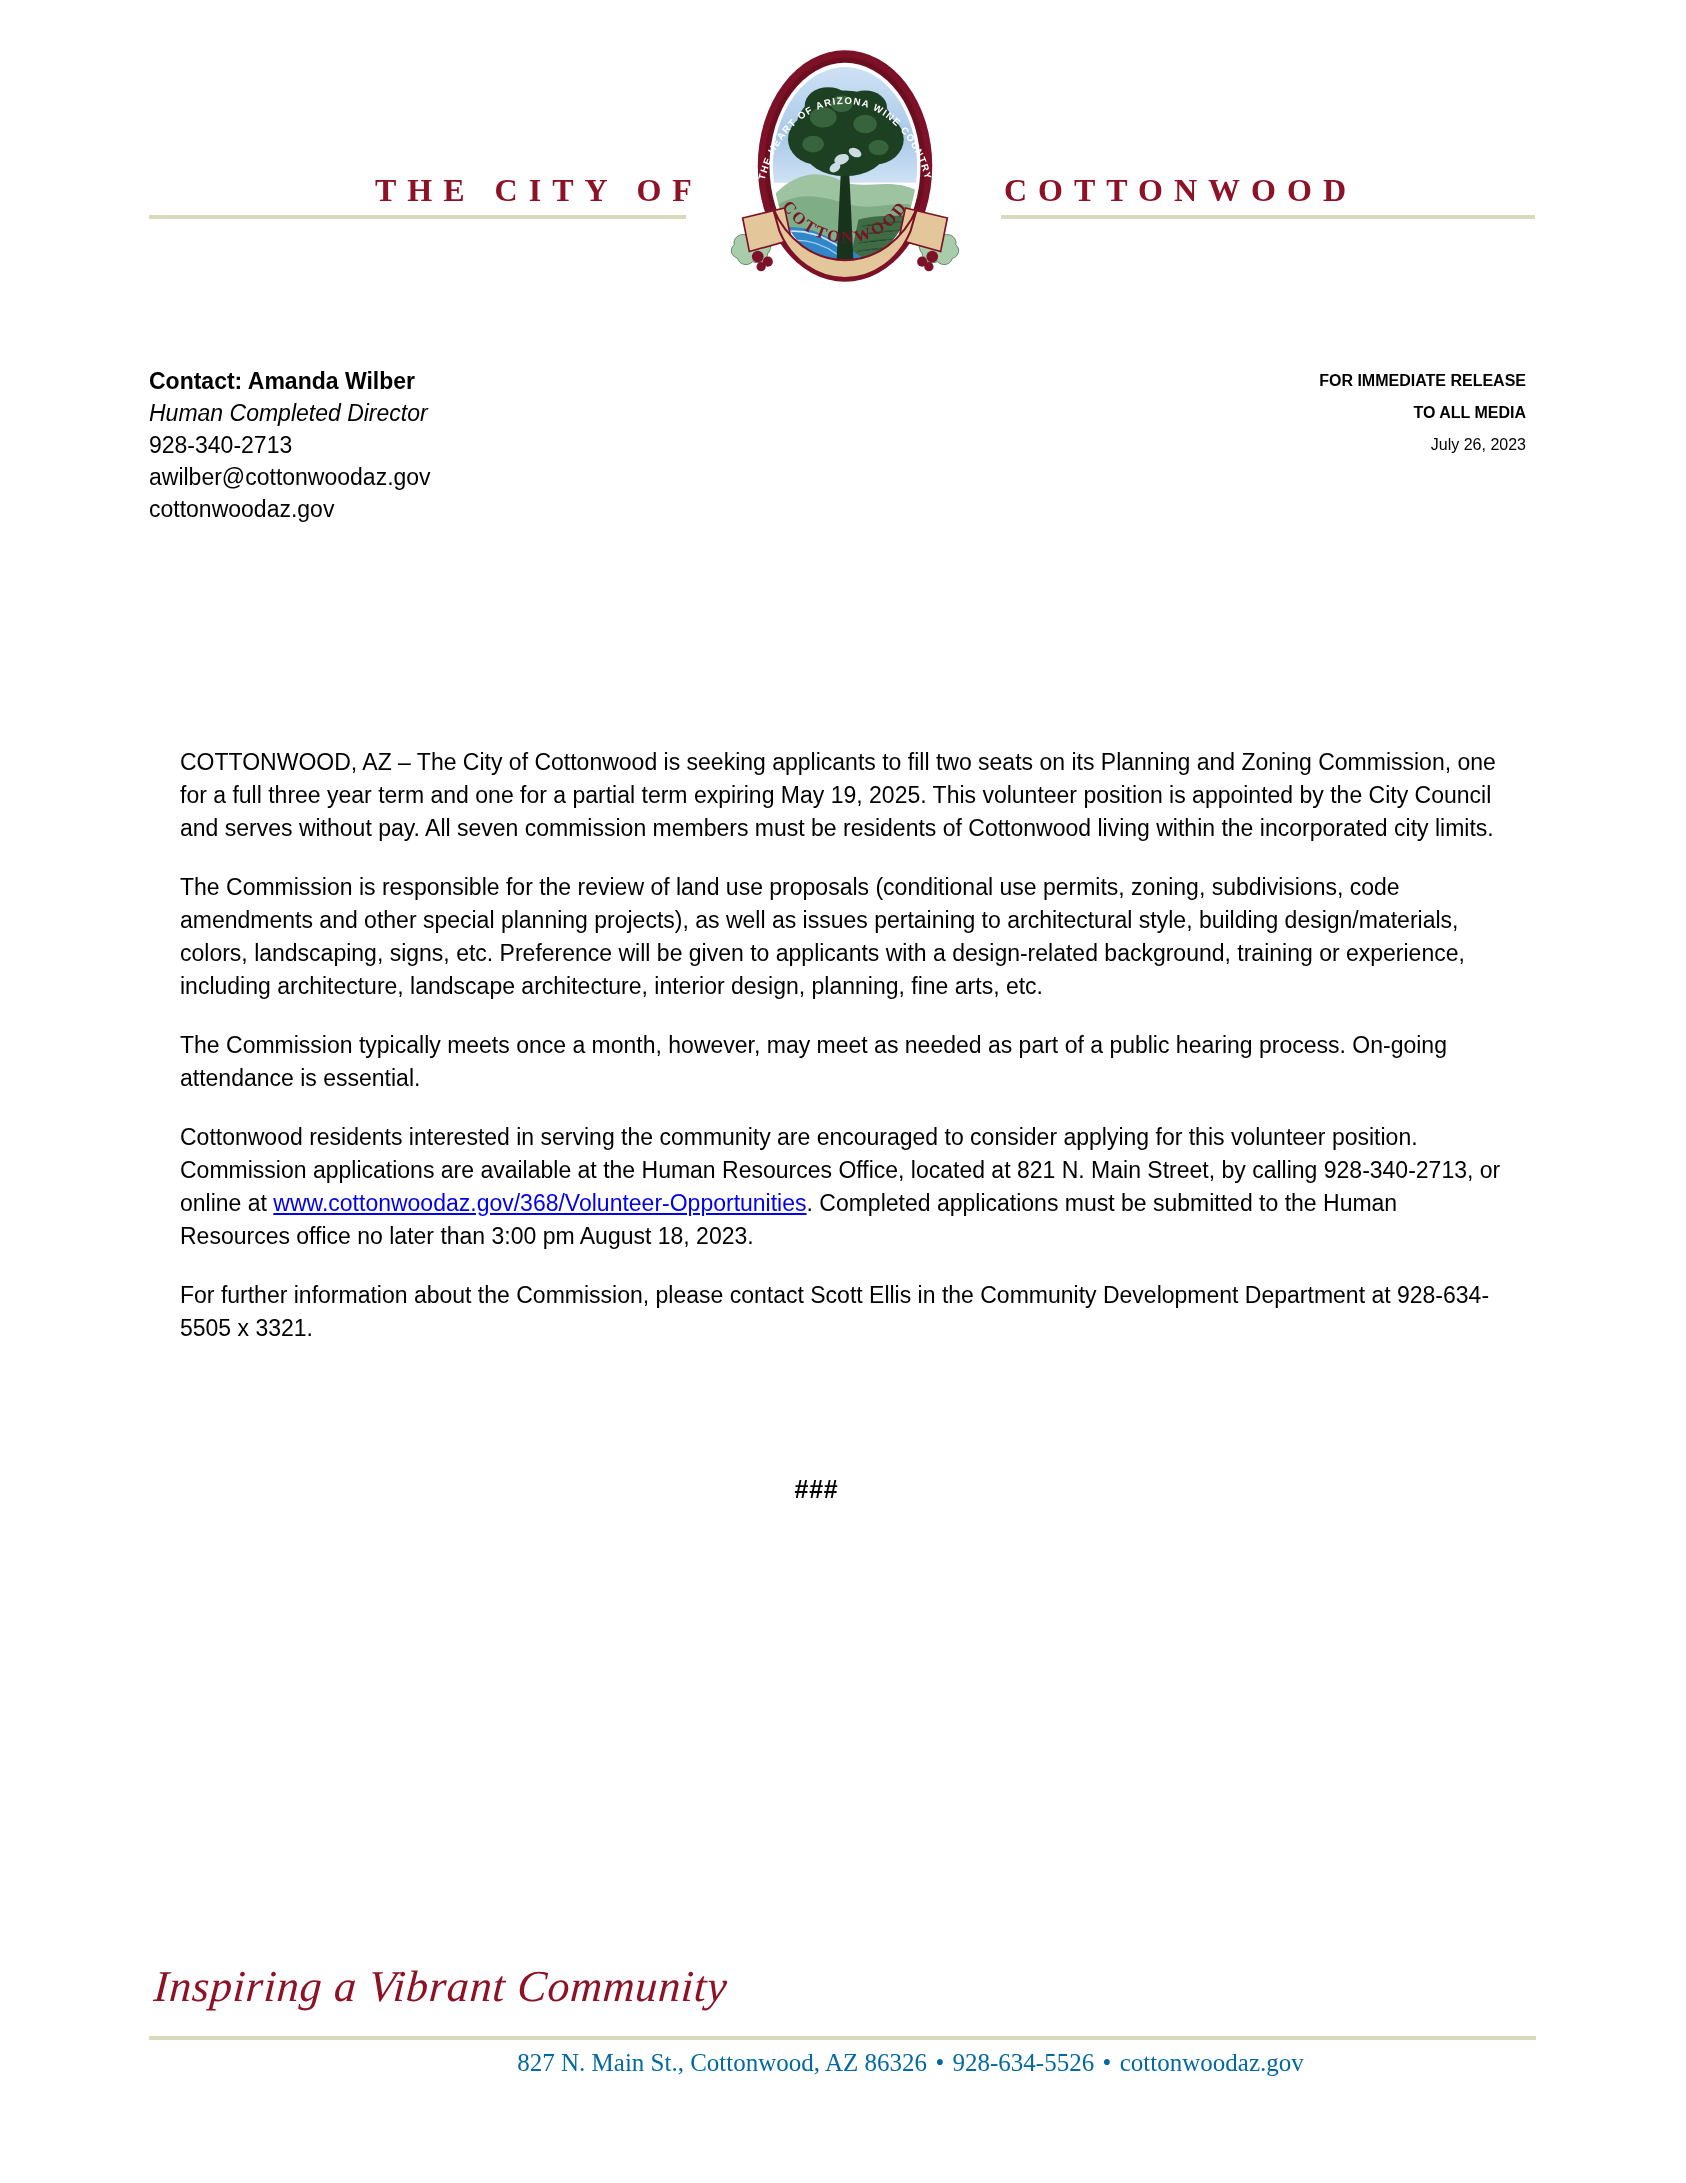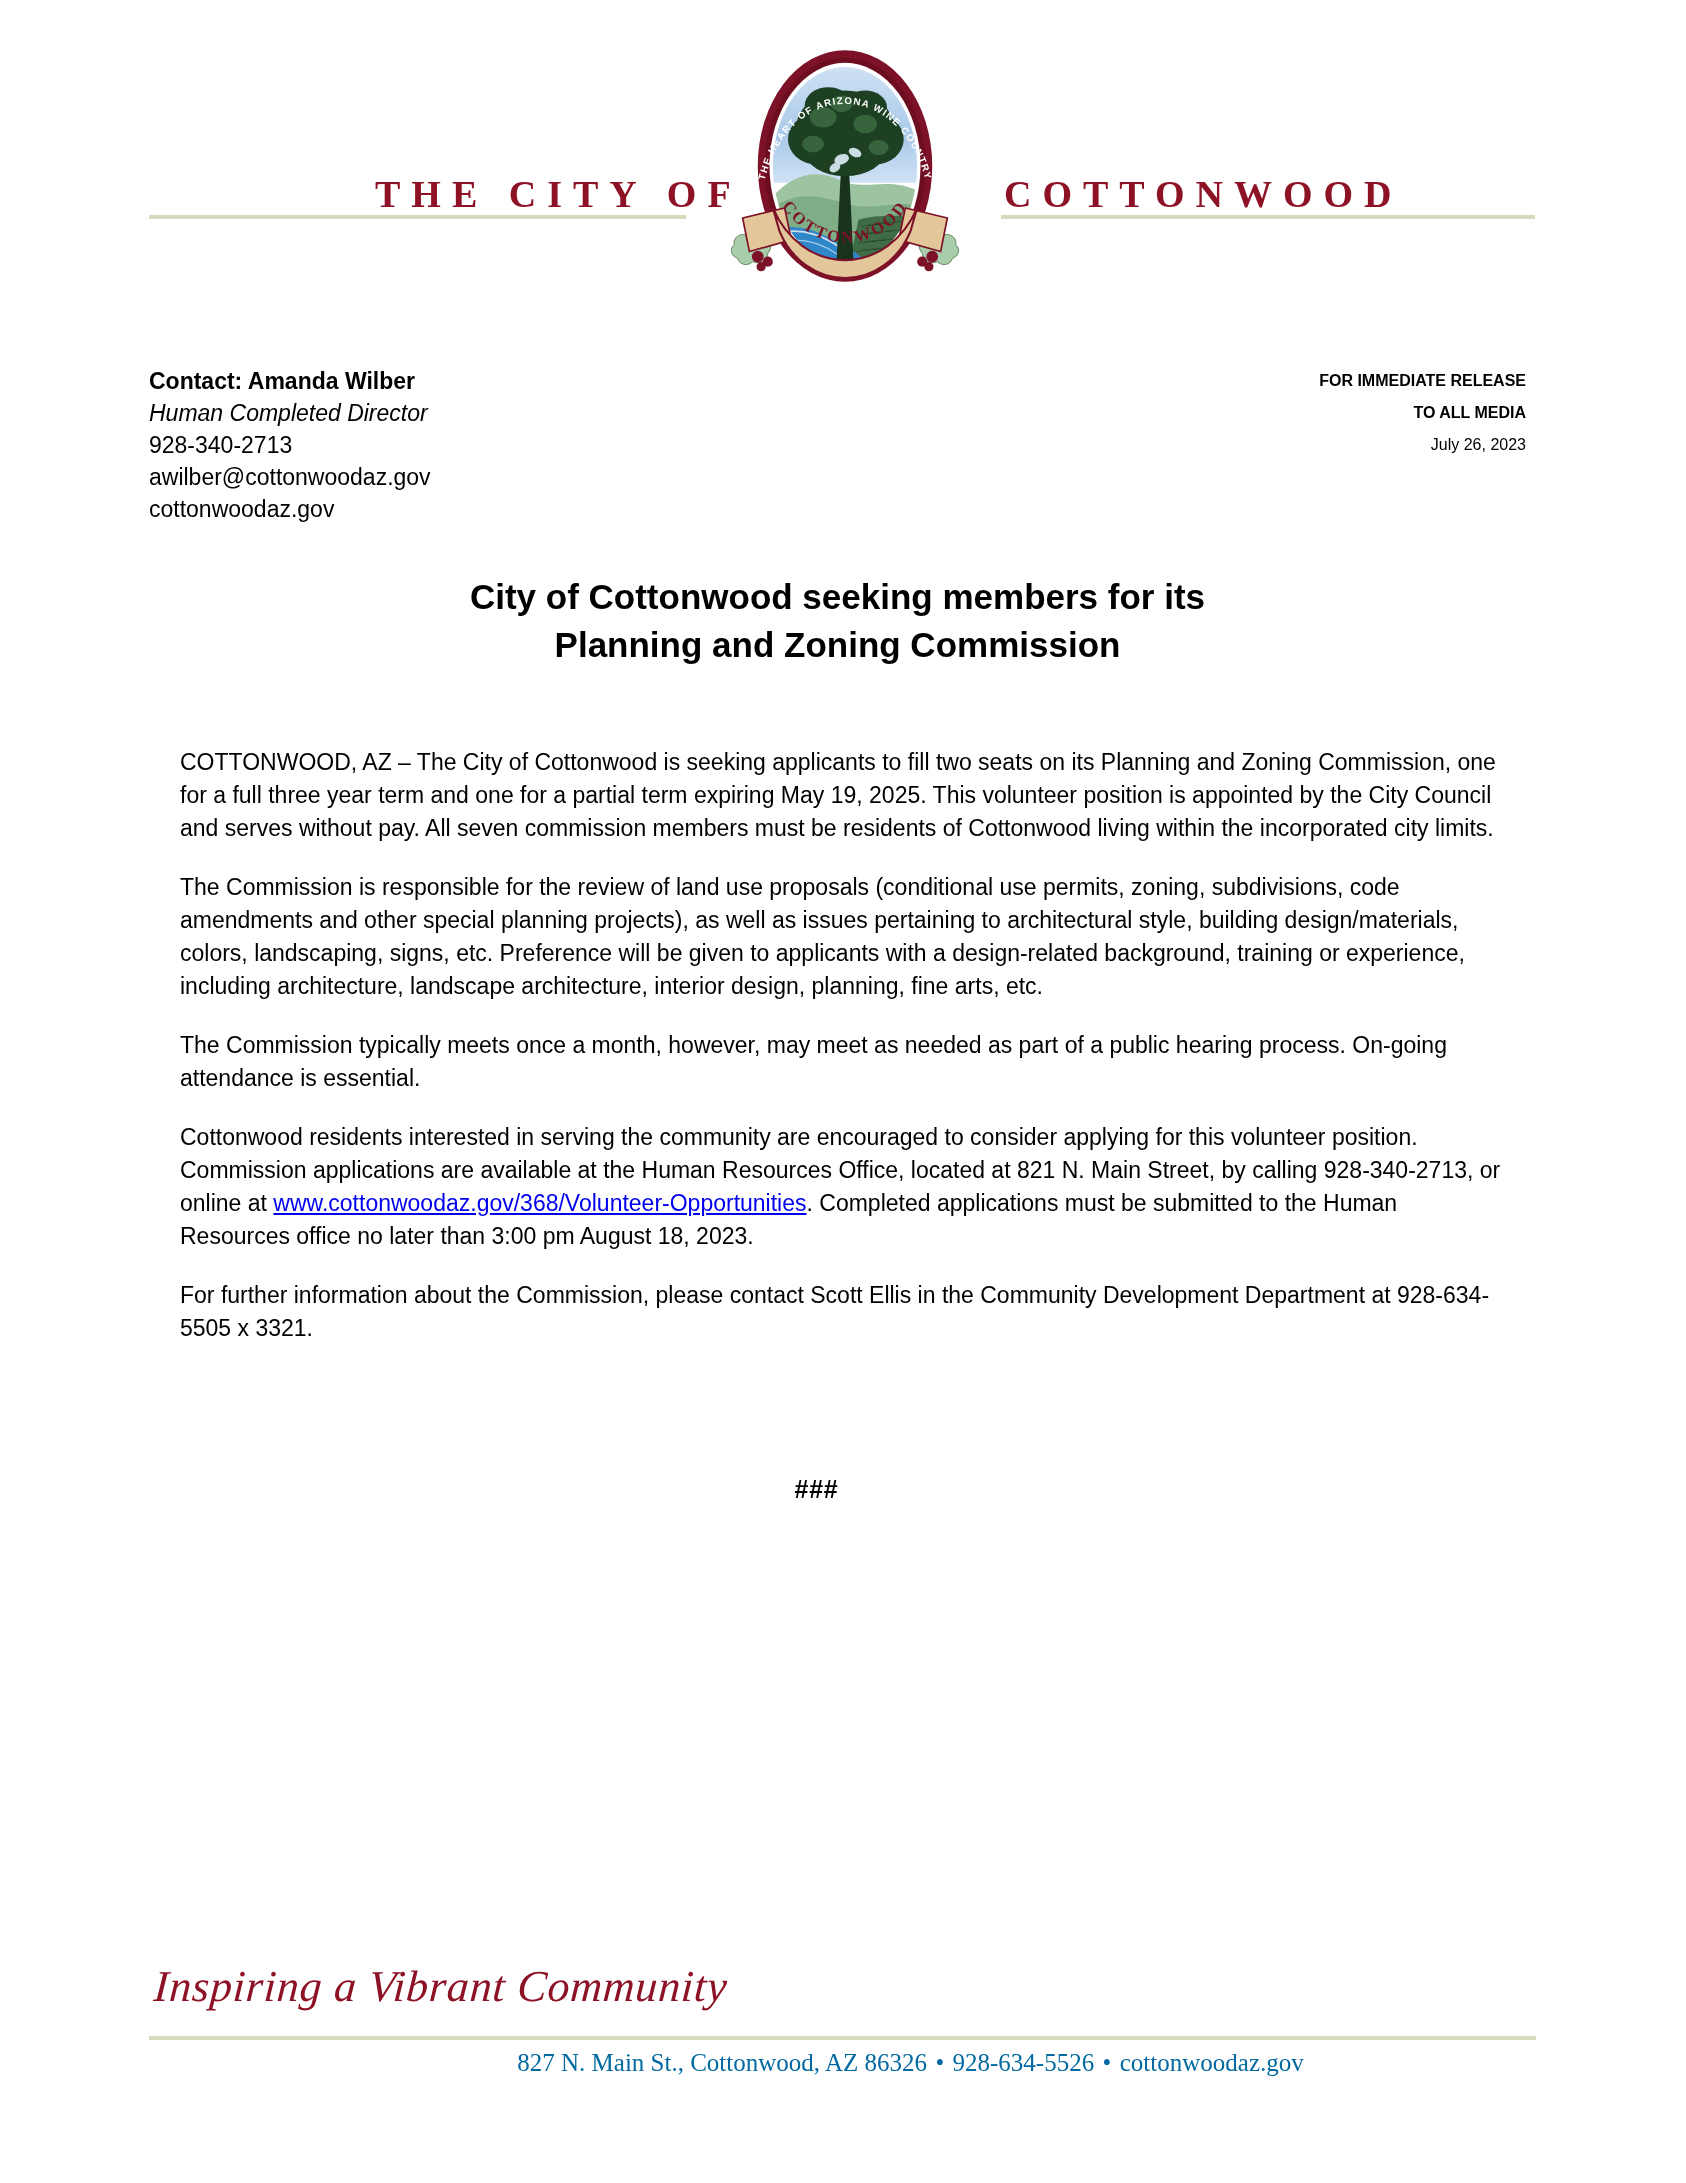--- a/index.html
+++ b/index.html
@@ -36,21 +36,21 @@
     height: 4.2px;
     background: #d9d9bd;
   }
   .lh-rule.left  { left: 149px;  width: 537px; }
   .lh-rule.right { left: 1001px; width: 534px; }
 
   .lh-word {
     position: absolute;
     top: 172px;
     font-family: "Liberation Serif", serif;
-    font-size: 38px;
+    font-size: 32px;
     font-weight: 700;
     letter-spacing: 11px;
     color: #8e1225;
     white-space: nowrap;
   }
   .lh-word.left  { left: 375px; }
   .lh-word.right { left: 1004px; }
 
   
   .seal {
@@ -290,24 +290,20 @@
       <div>cottonwoodaz.gov</div>
     </div>
 
     <div class="release-block">
       <div class="r-strong">FOR IMMEDIATE RELEASE</div>
       <div class="r-strong">TO ALL MEDIA</div>
       <div>July 26, 2023</div>
     </div>
   </div>
 
-  <div class="headline">
-    <div>City of Cottonwood seeking members for its</div>
-    <div>Planning and Zoning Commission</div>
-  </div>
 
   <div class="body-copy">
     <p>COTTONWOOD, AZ – The City of Cottonwood is seeking applicants to fill two seats on its Planning and Zoning Commission, one for a full three year term and one for a partial term expiring May 19, 2025. This volunteer position is appointed by the City Council and serves without pay. All seven commission members must be residents of Cottonwood living within the incorporated city limits.</p>
     <p>The Commission is responsible for the review of land use proposals (conditional use permits, zoning, subdivisions, code amendments and other special planning projects), as well as issues pertaining to architectural style, building design/materials, colors, landscaping, signs, etc. Preference will be given to applicants with a design-related background, training or experience, including architecture, landscape architecture, interior design, planning, fine arts, etc.</p>
     <p>The Commission typically meets once a month, however, may meet as needed as part of a public hearing process. On-going attendance is essential.</p>
     <p><span>Cottonwood residents interested in serving the community are encouraged to consider applying for this volunteer position. Commission applications are available at the Human Resources Office, located at 821 N. Main Street, by calling 928-340-2713, or online at </span><a class="link" href="#">www.cottonwoodaz.gov/368/Volunteer-Opportunities</a><span>. Completed applications must be submitted to the Human Resources office no later than 3:00 pm August 18, 2023.</span></p>
     <p>For further information about the Commission, please contact Scott Ellis in the Community Development Department at 928-634-5505 x 3321.</p>
   </div>
 
   <div class="endmark">###</div>

